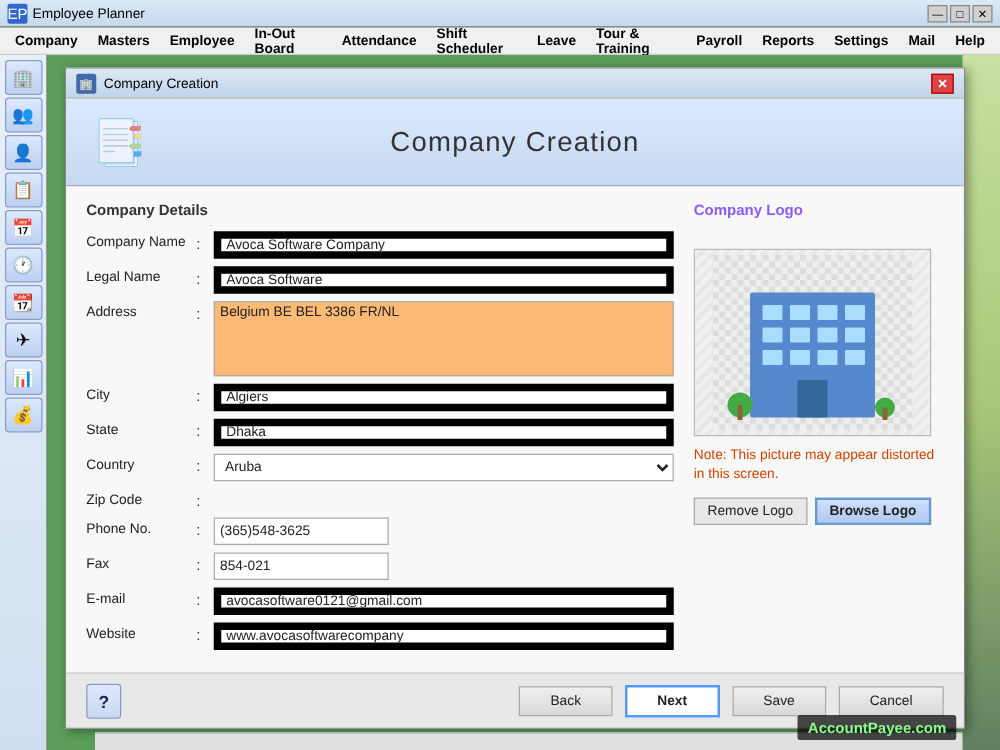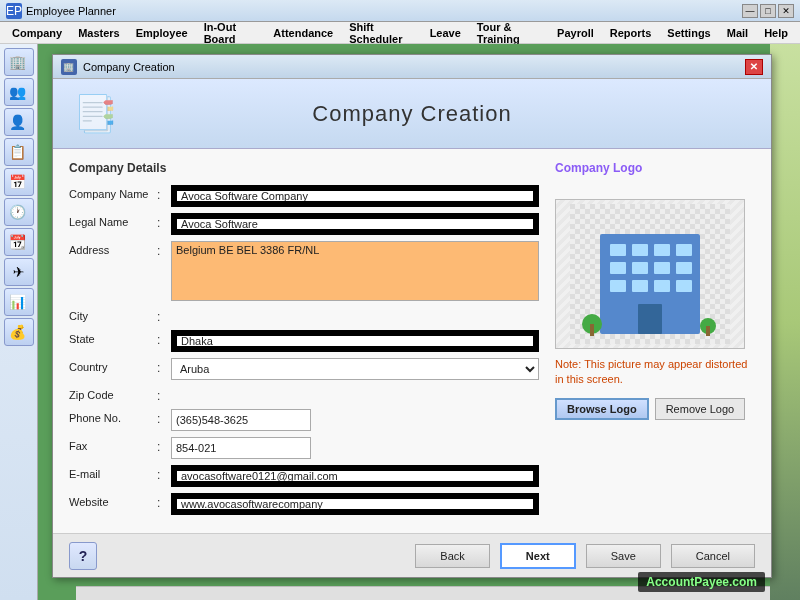--- a/index.html
+++ b/index.html
@@ -405,20 +405,21 @@
 
         <div class="form-row">
           <span class="form-label">Address</span>
           <span class="form-colon">:</span>
           <textarea class="form-textarea" style="">Belgium BE BEL 3386 FR/NL</textarea>
         </div>
 
         <div class="form-row">
           <span class="form-label">City</span>
           <span class="form-colon">:</span>
+          <input class="form-input" type="text" value="Algiers" style="">
         </div>
 
         <div class="form-row">
           <span class="form-label">State</span>
           <span class="form-colon">:</span>
           <input class="form-input" type="text" value="Dhaka" style="">
         </div>
 
         <div class="form-row">
           <span class="form-label">Country</span>
@@ -493,22 +494,22 @@
             <rect x="68" y="100" width="24" height="30" fill="#336699" rx="1"></rect>
 
             <circle cx="22" cy="120" r="10" fill="#44aa44"></circle>
             <rect x="20" y="120" width="4" height="12" fill="#886633"></rect>
             <circle cx="138" cy="122" r="8" fill="#44aa44"></circle>
             <rect x="136" y="122" width="4" height="10" fill="#886633"></rect>
           </svg>
         </div>
         <div class="logo-note">Note: This picture may appear distorted in this screen.</div>
         <div class="logo-buttons">
+          <button class="logo-btn">Remove Logo</button>
           <button class="logo-btn logo-btn-browse">Browse Logo</button>
-          <button class="logo-btn">Remove Logo</button>
         </div>
       </div>
     </div>
 
     <div class="dialog-footer">
       <div class="footer-help">?</div>
       <div class="footer-spacer"></div>
       <button class="footer-btn">Back</button>
       <button class="footer-btn footer-btn-next">Next</button>
       <button class="footer-btn">Save</button>

